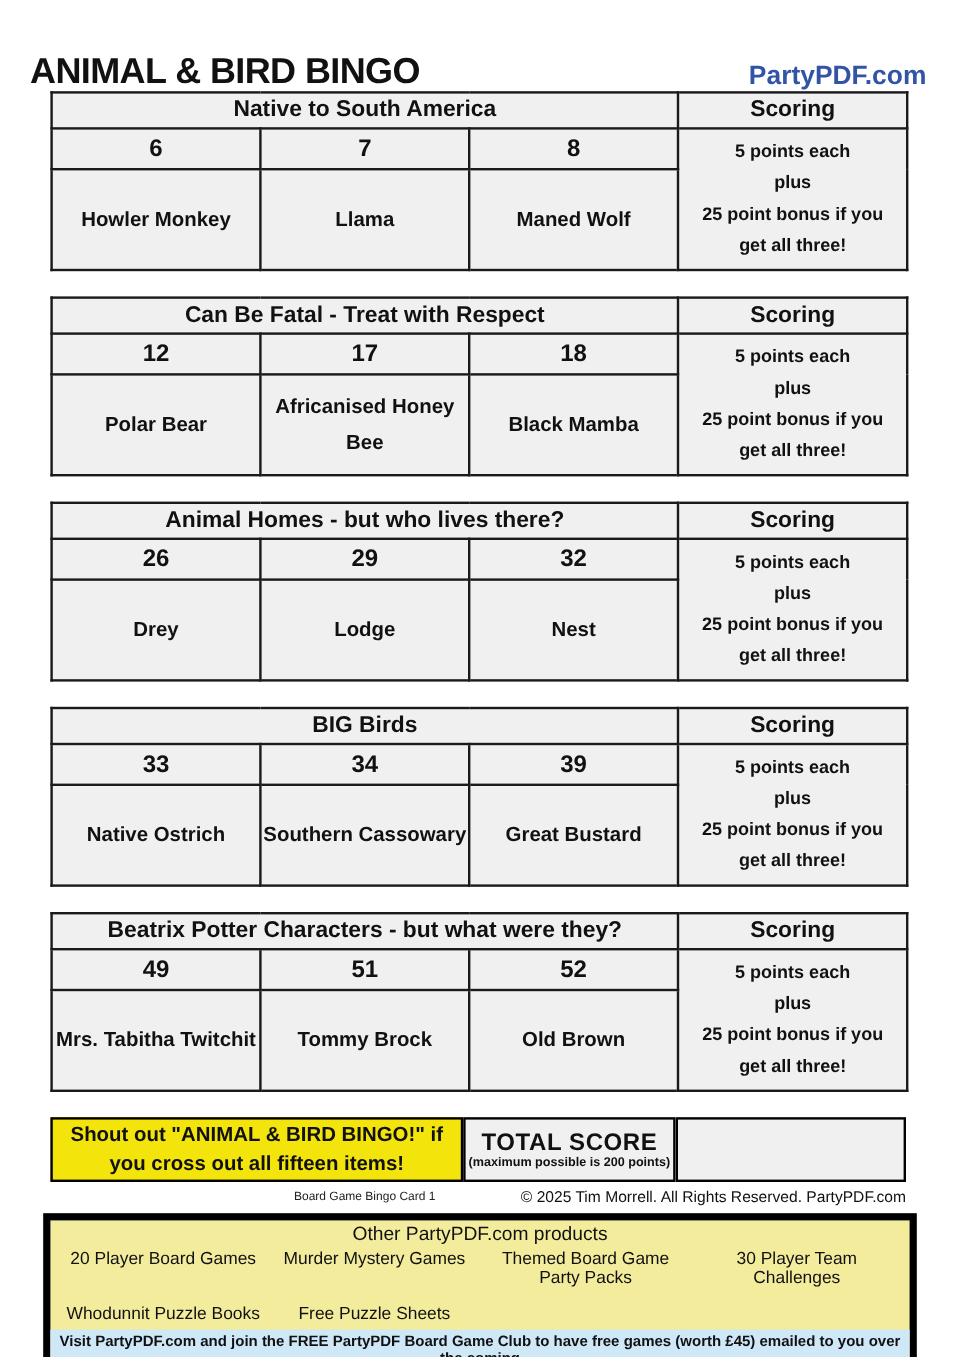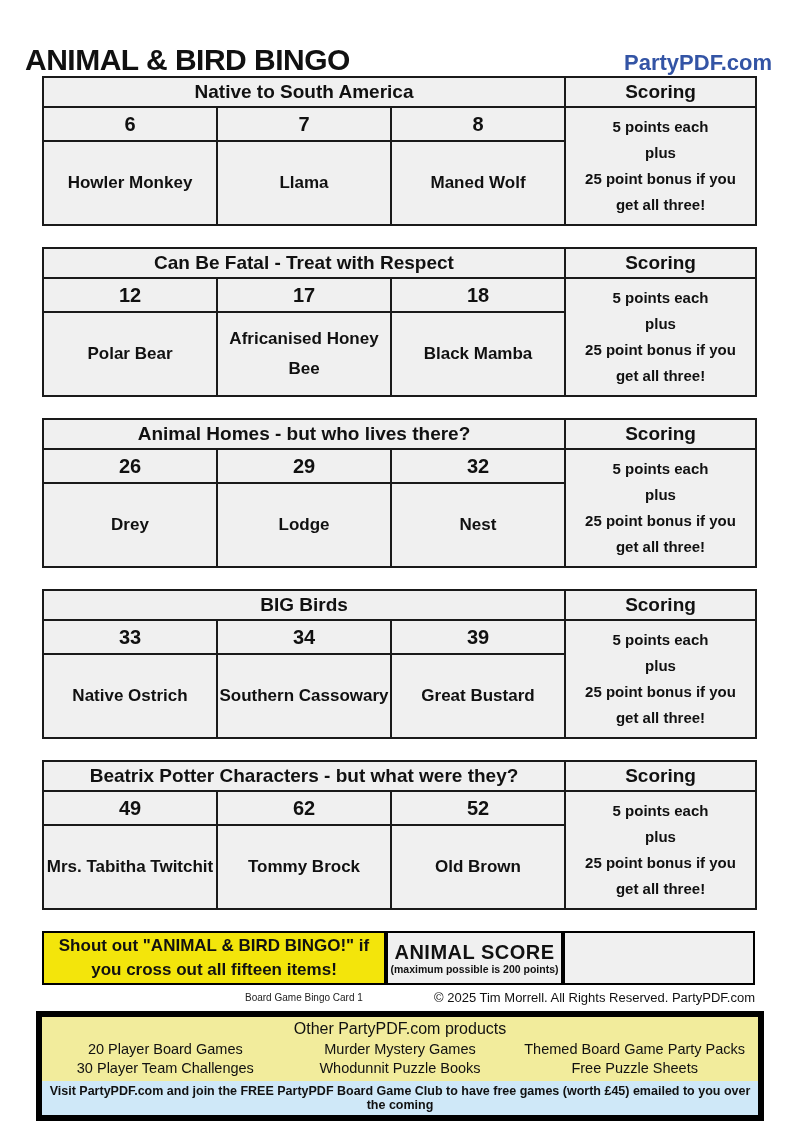--- a/index.html
+++ b/index.html
@@ -85,23 +85,23 @@
   .copyright{font-size:13px;color:#111;}
   
   .banner{
     box-sizing:border-box;width:728px;margin:6px 0 0 36px;
     border:6px solid #000;background:var(--banner-yellow);
   }
   .banner-title{
     text-align:center;font-weight:normal;font-size:16px;padding:3px 0 1px;
   }
   .banner-grid{
-    display:grid;grid-template-columns:1fr 1fr 1fr;
+    display:grid;grid-template-columns:1fr 1fr 1fr 1fr;
     text-align:center;font-size:14.5px;font-weight:500;
-    row-gap:3px;padding:2px 6px 5px;
+    row-gap:14px;padding:2px 6px 5px;
   }
   .banner-note{
     background:var(--banner-blue);text-align:center;
     font-weight:bold;font-size:12.5px;padding:3px 2px;
   }
 </style>
 </head>
 <body>
 
 <div class="header">
@@ -240,21 +240,21 @@
       <col style="width:174px">
       <col style="width:191px">
     </colgroup>
   <tbody>
       <tr>
     <td class="cat-cell" colspan="3">Beatrix Potter Characters - but what were they?</td>
     <td class="scoring-head">Scoring</td>
   </tr>
   <tr>
     <td class="num-cell">49</td>
-    <td class="num-cell">62</td>
+    <td class="num-cell">51</td>
     <td class="num-cell">52</td>
     <td class="scoring-body" rowspan="2">
       <div>5 points each</div>
       <div>plus</div>
       <div>25 point bonus if you</div>
       <div>get all three!</div>
     </td>
   </tr>
   <tr>
     <td class="item-cell">Mrs. Tabitha Twitchit</td>
@@ -263,21 +263,21 @@
   </tr>
 </tbody>
   </table>
 
 <div class="score-strip">
   <div class="shout-box">
     <div>Shout out "ANIMAL &amp; BIRD BINGO!" if</div>
     <div>you cross out all fifteen items!</div>
   </div>
   <div class="total-box">
-    <div class="total-label">ANIMAL SCORE</div>
+    <div class="total-label">TOTAL SCORE</div>
     <div class="total-note">(maximum possible is 200 points)</div>
   </div>
   <div class="entry-box"></div>
 </div>
 
 <div class="footer-line">
   <span class="card-label">Board Game Bingo Card 1</span>
   <span class="copyright">© 2025 Tim Morrell. All Rights Reserved. PartyPDF.com</span>
 </div>
 

